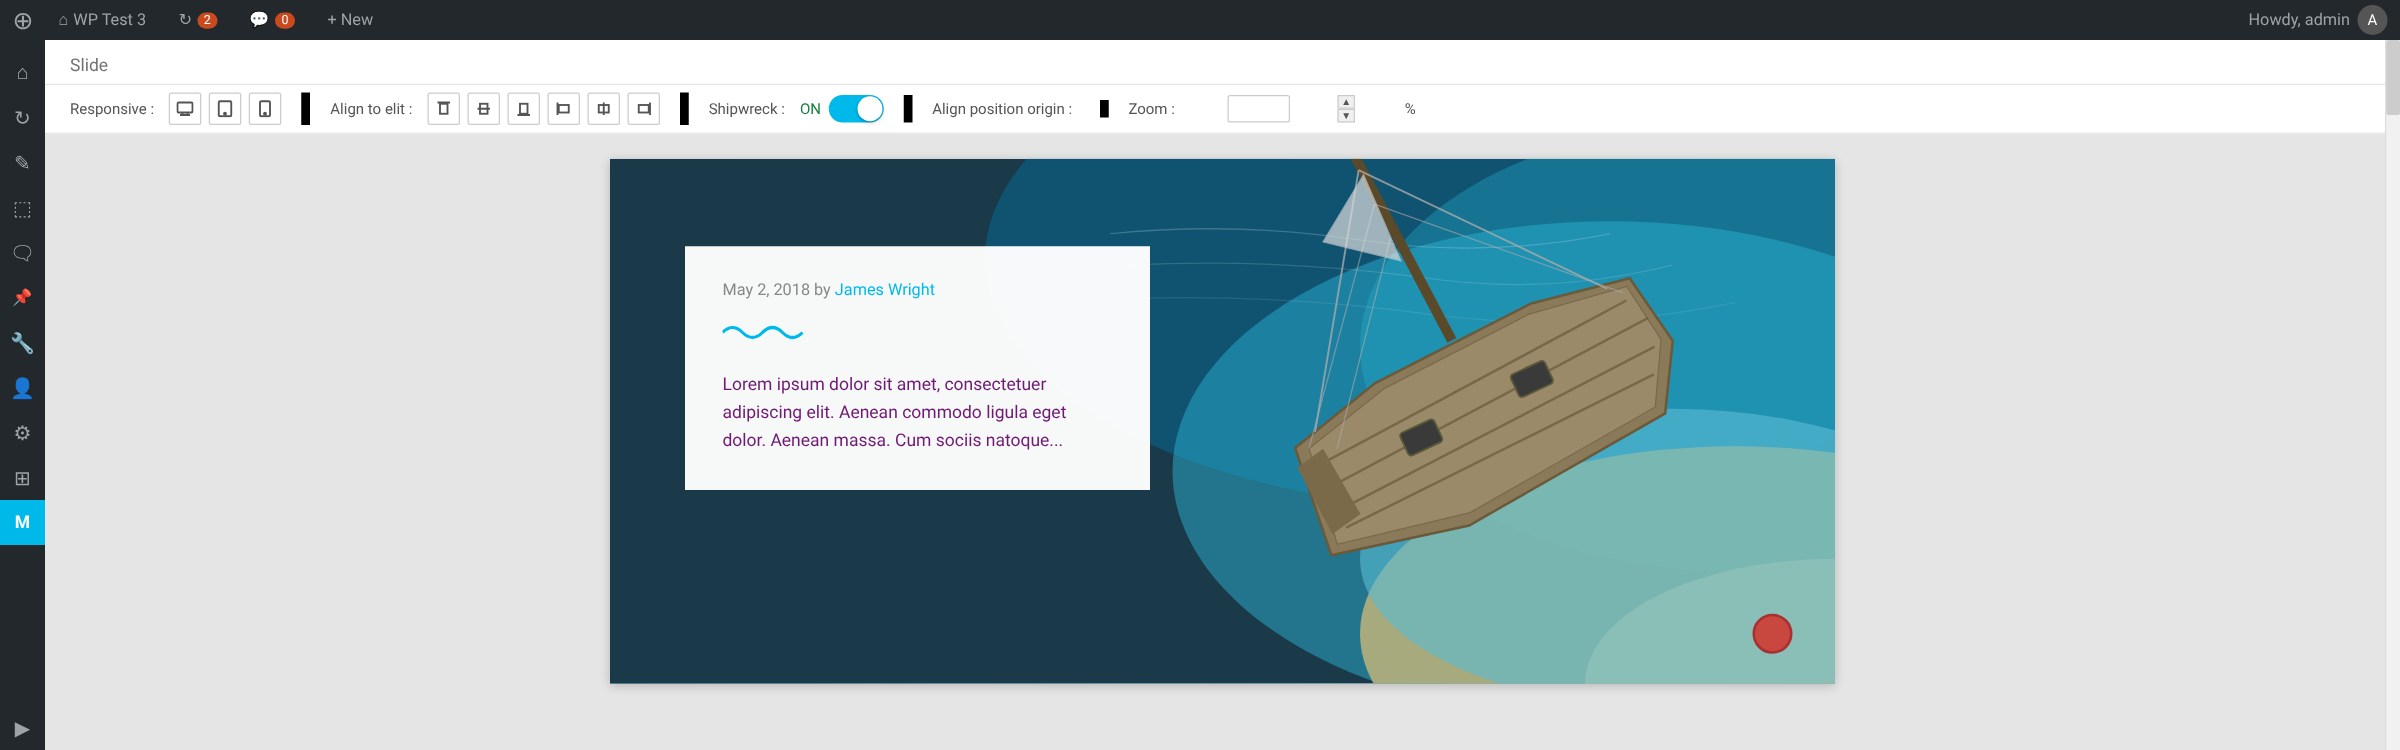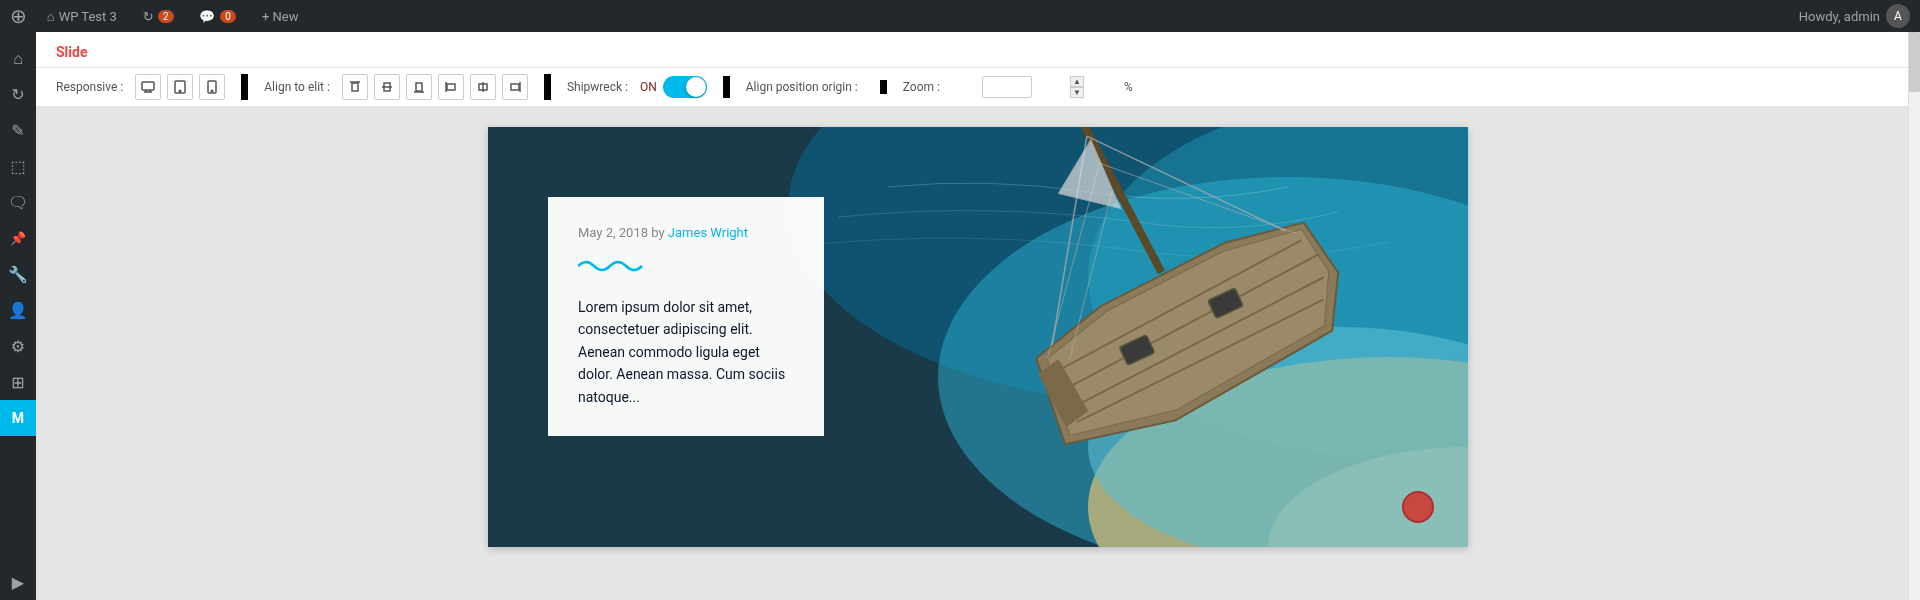--- a/index.html
+++ b/index.html
@@ -60,21 +60,21 @@
       flex-direction: column;
       background: #fff;
     }
 
     
     .slide-header {
       padding: 10px 20px 6px 20px;
       border-bottom: 1px solid #e5e5e5;
     }
     .slide-label {
-      color: #ef4444; font-size: 14px; font-weight: 700; cursor: pointer;
+      color: #737373; font-size: 14px; font-weight: 400; cursor: pointer;
     }
 
     
     .toolbar {
       display: flex;
       align-items: center;
       padding: 6px 20px;
       border-bottom: 1px solid #e5e5e5;
       gap: 0;
       flex-wrap: nowrap;
@@ -96,21 +96,21 @@
       width: 26px; height: 26px;
       border: 1px solid #ccc; background: #fff;
       display: flex; align-items: center; justify-content: center;
       cursor: pointer; font-size: 12px; color: #555;
       border-radius: 2px;
     }
     .toolbar-btn svg { width: 14px; height: 14px; }
 
     
     .toggle-container { display: flex; align-items: center; gap: 6px; }
-    .toggle-on-label { font-size: 12px; color: #7f1d1d; }
+    .toggle-on-label { font-size: 12px; color: #15803d; }
     .toggle-switch {
       width: 44px; height: 22px; background: #00b9eb; border-radius: 11px;
       position: relative; cursor: pointer;
     }
     .toggle-switch .knob {
       width: 20px; height: 20px; background: #fff; border-radius: 50%;
       position: absolute; top: 1px; right: 1px;
       box-shadow: 0 1px 3px rgba(0,0,0,0.3);
     }
 
@@ -156,30 +156,30 @@
     .slide-bg {
       position: absolute;
       top: 0; left: 0; right: 0; bottom: 0;
       background: linear-gradient(135deg, #1a3a4a 0%, #0d6e8a 25%, #1a9ab0 40%, #5bbcd4 55%, #8ad4e8 70%, #c8e8f0 80%, #e8f4f8 90%, #d4c8a8 100%);
     }
 
     
     .content-card {
       position: absolute;
       top: 70px; left: 60px;
-      width: 276px;
+      width: 372px;
       background: rgba(255,255,255,0.97);
       padding: 28px 30px;
       z-index: 10;
     }
     .post-meta { font-size: 13px; color: #888; margin-bottom: 16px; }
     .post-meta .author { color: #00b9eb; cursor: pointer; }
     .post-title { font-size: 32px; line-height: 1.2; color: #2c3338; font-weight: 700; margin-bottom: 14px; font-family: Georgia, serif; }
     .wave-divider { color: #00b9eb; font-size: 18px; margin-bottom: 16px; letter-spacing: 2px; }
-    .post-excerpt { font-size: 14px; line-height: 1.6; color: #0f172a; }
+    .post-excerpt { font-size: 14px; line-height: 1.6; color: #701a75; }
 
     
     .right-scrollbar {
       position: fixed;
       top: 32px; right: 0; bottom: 0;
       width: 12px;
       background: #f1f1f1;
       border-left: 1px solid #ddd;
     }
     .scrollbar-thumb {

